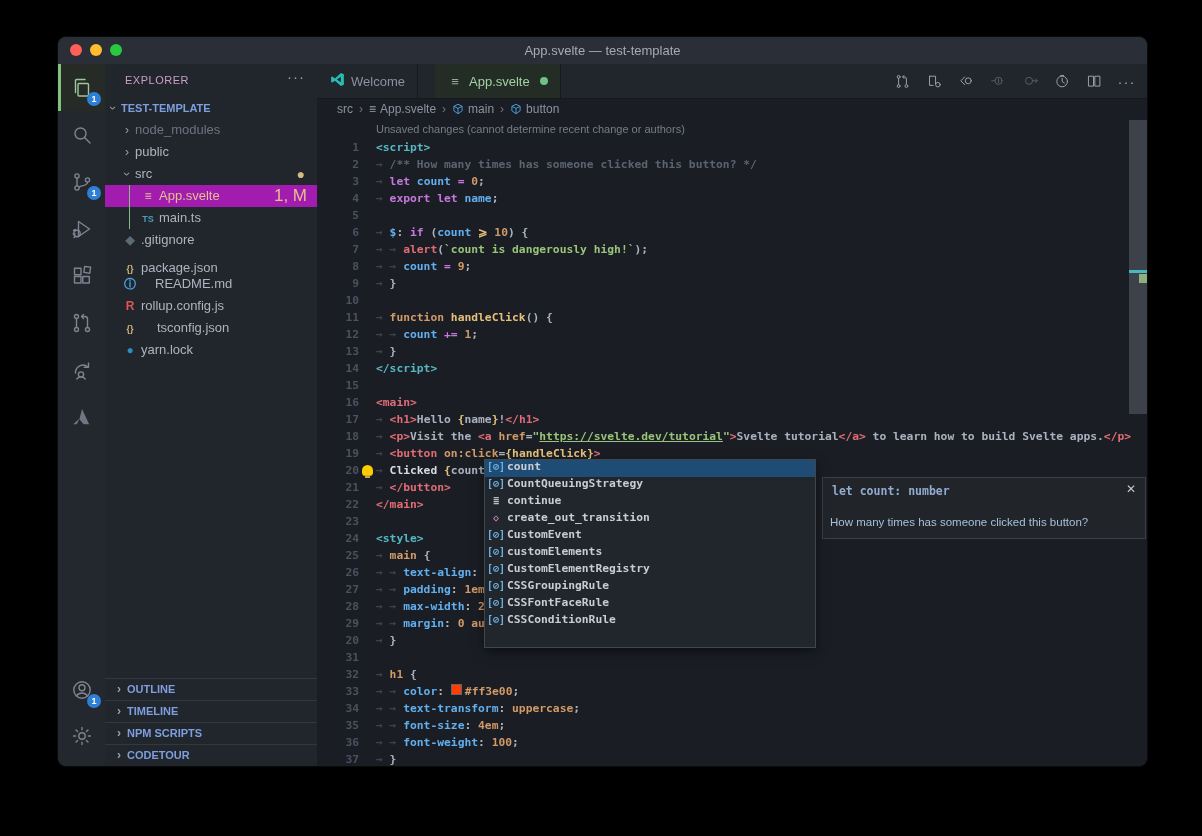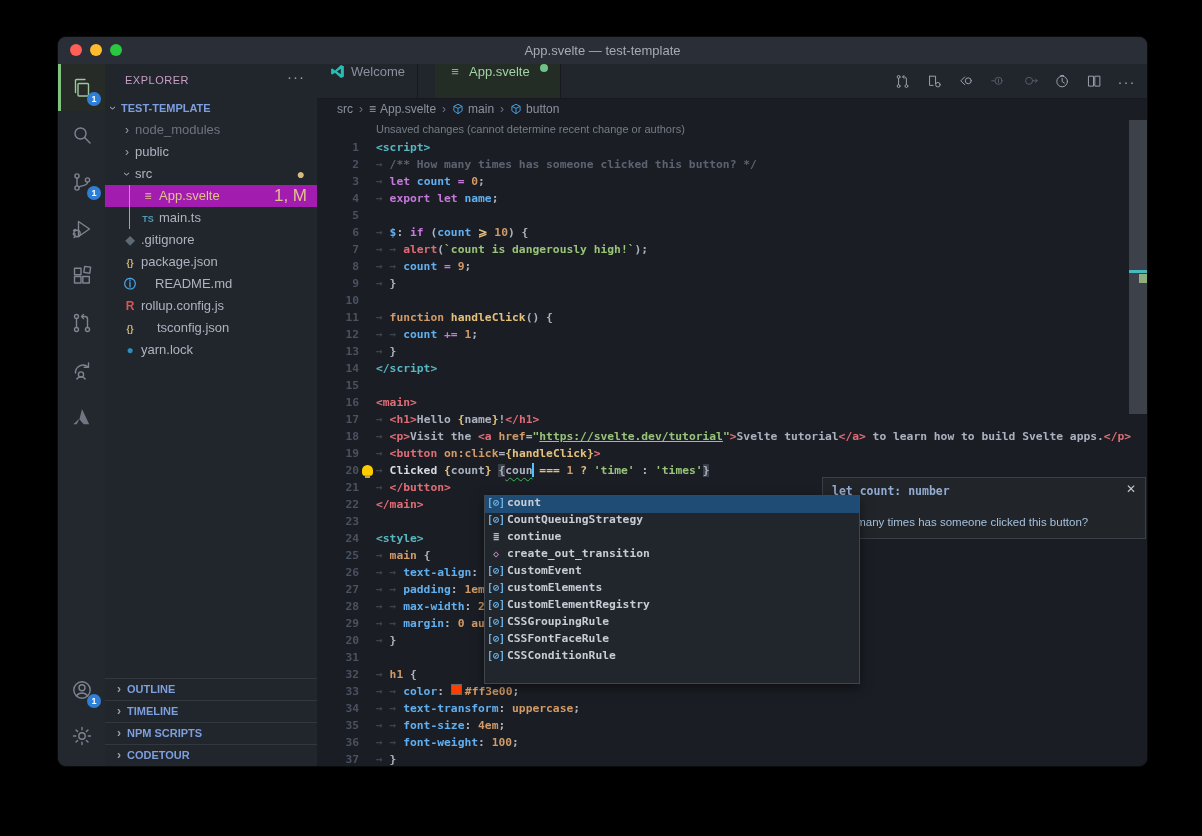--- a/index.html
+++ b/index.html
@@ -44,21 +44,21 @@
   .gitbadge{position:absolute;right:10px;top:0;color:#e2c08d;font-size:17px;}
   .dotbadge{position:absolute;right:12px;top:0;color:#d7ba7d;font-size:14px;}
   .indent-guide-green{position:absolute;left:24px;width:1px;background:#84bd80;}
   .sb-panels{position:absolute;left:0;right:0;bottom:0;}
   .sb-panel{height:21px;line-height:21px;border-top:1px solid #33373e;font-size:11px;
             font-weight:bold;color:#7d9fde;}
   
   .editor{position:absolute;left:259px;top:0;right:0;bottom:0;background:#1a1e24;}
   .tabbar{position:absolute;left:0;top:0;right:0;height:34px;background:#21252c;
           border-bottom:1px solid #17191e;}
-  .tab{position:absolute;top:0;height:34px;display:flex;align-items:flex-start;gap:6px;
+  .tab{position:absolute;top:0;height:34px;display:flex;align-items:center;gap:6px;
        padding:0 12px;box-sizing:border-box;font-size:13px;color:#8b919d;
        border-right:1px solid #17191e;}
   .tab.active{background:#232d26;color:#a3d2a4;}
   .tab .ticon{width:16px;text-align:center;}
   .dirty-dot{width:8px;height:8px;border-radius:50%;background:#6fc287;margin-left:4px;}
   .ed-actions{position:absolute;right:8px;top:0;height:34px;display:flex;align-items:center;gap:7px;}
   .ed-act{width:25px;height:25px;display:flex;align-items:center;justify-content:center;color:#9aa1ad;}
   .ed-act.dim{color:#565d68;}
   .ed-act svg{width:17px;height:17px;}
   .breadcrumb{position:absolute;left:0;top:35px;right:0;height:21px;line-height:21px;
@@ -201,21 +201,21 @@
       <div class="sb-root" style="top:33px">
         <span class="chev open">›</span><span>TEST-TEMPLATE</span>
       </div>
       <div class="tree" id="filetree" style="top:55px">
           <div class="row dim" style="top: 0px;"><span style="display:inline-block;width:14px"></span><span class="chev">›</span><span class="lbl">node_modules</span></div>
           <div class="row" style="top: 22px;"><span style="display:inline-block;width:14px"></span><span class="chev">›</span><span class="lbl">public</span></div>
           <div class="row" style="top: 44px;"><span style="display:inline-block;width:14px"></span><span class="chev open">›</span><span class="lbl">src</span><span class="dotbadge">●</span></div>
           <div class="row selected" style="top: 66px;"><span style="display:inline-block;width:34px"></span><span class="ficon" style="color:#e2c08d;font-size:12px">≡</span><span class="lbl" style="margin-left:2px">App.svelte</span><span class="gitbadge">1, M</span></div>
           <div class="row" style="top: 88px;"><span style="display:inline-block;width:34px"></span><span class="ficon" style="color:#519aba;font-size:9px">TS</span><span class="lbl" style="margin-left:2px">main.ts</span></div>
           <div class="row" style="top: 110px;"><span style="display:inline-block;width:16px"></span><span class="ficon" style="color:#5d6a73;font-size:12px">◆</span><span class="lbl" style="margin-left:2px">.gitignore</span></div>
-          <div class="row" style="top: 132px;"><span style="display:inline-block;width:16px"></span><span class="ficon" style="color:#d7ba7d;font-size:9px">{}</span><span class="lbl" style="margin-left:2px">package.json</span></div>
+          <div class="row" style="top: 138px;"><span style="display:inline-block;width:16px"></span><span class="ficon" style="color:#d7ba7d;font-size:9px">{}</span><span class="lbl" style="margin-left:2px">package.json</span></div>
           <div class="row" style="top: 154px;"><span style="display:inline-block;width:16px"></span><span class="ficon" style="color:#4ba3e3;font-size:12px">ⓘ</span><span class="lbl" style="margin-left:16px">README.md</span></div>
           <div class="row" style="top: 176px;"><span style="display:inline-block;width:16px"></span><span class="ficon" style="color:#e0534f;font-size:12px">R</span><span class="lbl" style="margin-left:2px">rollup.config.js</span></div>
           <div class="row" style="top: 198px;"><span style="display:inline-block;width:16px"></span><span class="ficon" style="color:#d7ba7d;font-size:9px">{}</span><span class="lbl" style="margin-left:18px">tsconfig.json</span></div>
           <div class="row" style="top: 220px;"><span style="display:inline-block;width:16px"></span><span class="ficon" style="color:#2c8ebb;font-size:12px">●</span><span class="lbl" style="margin-left:2px">yarn.lock</span></div>
           <div class="indent-guide-green" style="top: 66px; height: 44px;"></div>
         </div>
       <div class="sb-panels" id="sbpanels">
           <div class="sb-panel"><span style="display:inline-block;width:6px"></span><span class="chev">›</span><span>OUTLINE</span></div>
           <div class="sb-panel"><span style="display:inline-block;width:6px"></span><span class="chev">›</span><span>TIMELINE</span></div>
           <div class="sb-panel"><span style="display:inline-block;width:6px"></span><span class="chev">›</span><span>NPM SCRIPTS</span></div>
@@ -440,21 +440,21 @@
             </div>
             <div class="code-line" style="top: 614px;">
               <span class="lnum">36</span>
               <span class="ltext"><span class="tk-ws">→ → </span><span class="tk-prop">font-weight</span><span class="tk-pun">: </span><span class="tk-num">100</span><span class="tk-pun">;</span></span>
             </div>
             <div class="code-line" style="top: 631px;">
               <span class="lnum">37</span>
               <span class="ltext"><span class="tk-ws">→ </span><span class="tk-pun">}</span></span>
             </div>
           </div>
-        <div class="suggest" id="suggest" style="left:167px;top:375px;width:376px;height:189px">
+        <div class="suggest" id="suggest" style="left:167px;top:339px;width:332px;height:189px">
             <div class="sug-row selected"><span class="kind variable">[⊘]</span><span>count</span></div>
             <div class="sug-row"><span class="kind variable">[⊘]</span><span>CountQueuingStrategy</span></div>
             <div class="sug-row"><span class="kind keyword">≣</span><span>continue</span></div>
             <div class="sug-row"><span class="kind interface">◇</span><span>create_out_transition</span></div>
             <div class="sug-row"><span class="kind variable">[⊘]</span><span>CustomEvent</span></div>
             <div class="sug-row"><span class="kind variable">[⊘]</span><span>customElements</span></div>
             <div class="sug-row"><span class="kind variable">[⊘]</span><span>CustomElementRegistry</span></div>
             <div class="sug-row"><span class="kind variable">[⊘]</span><span>CSSGroupingRule</span></div>
             <div class="sug-row"><span class="kind variable">[⊘]</span><span>CSSFontFaceRule</span></div>
             <div class="sug-row"><span class="kind variable">[⊘]</span><span>CSSConditionRule</span></div>

